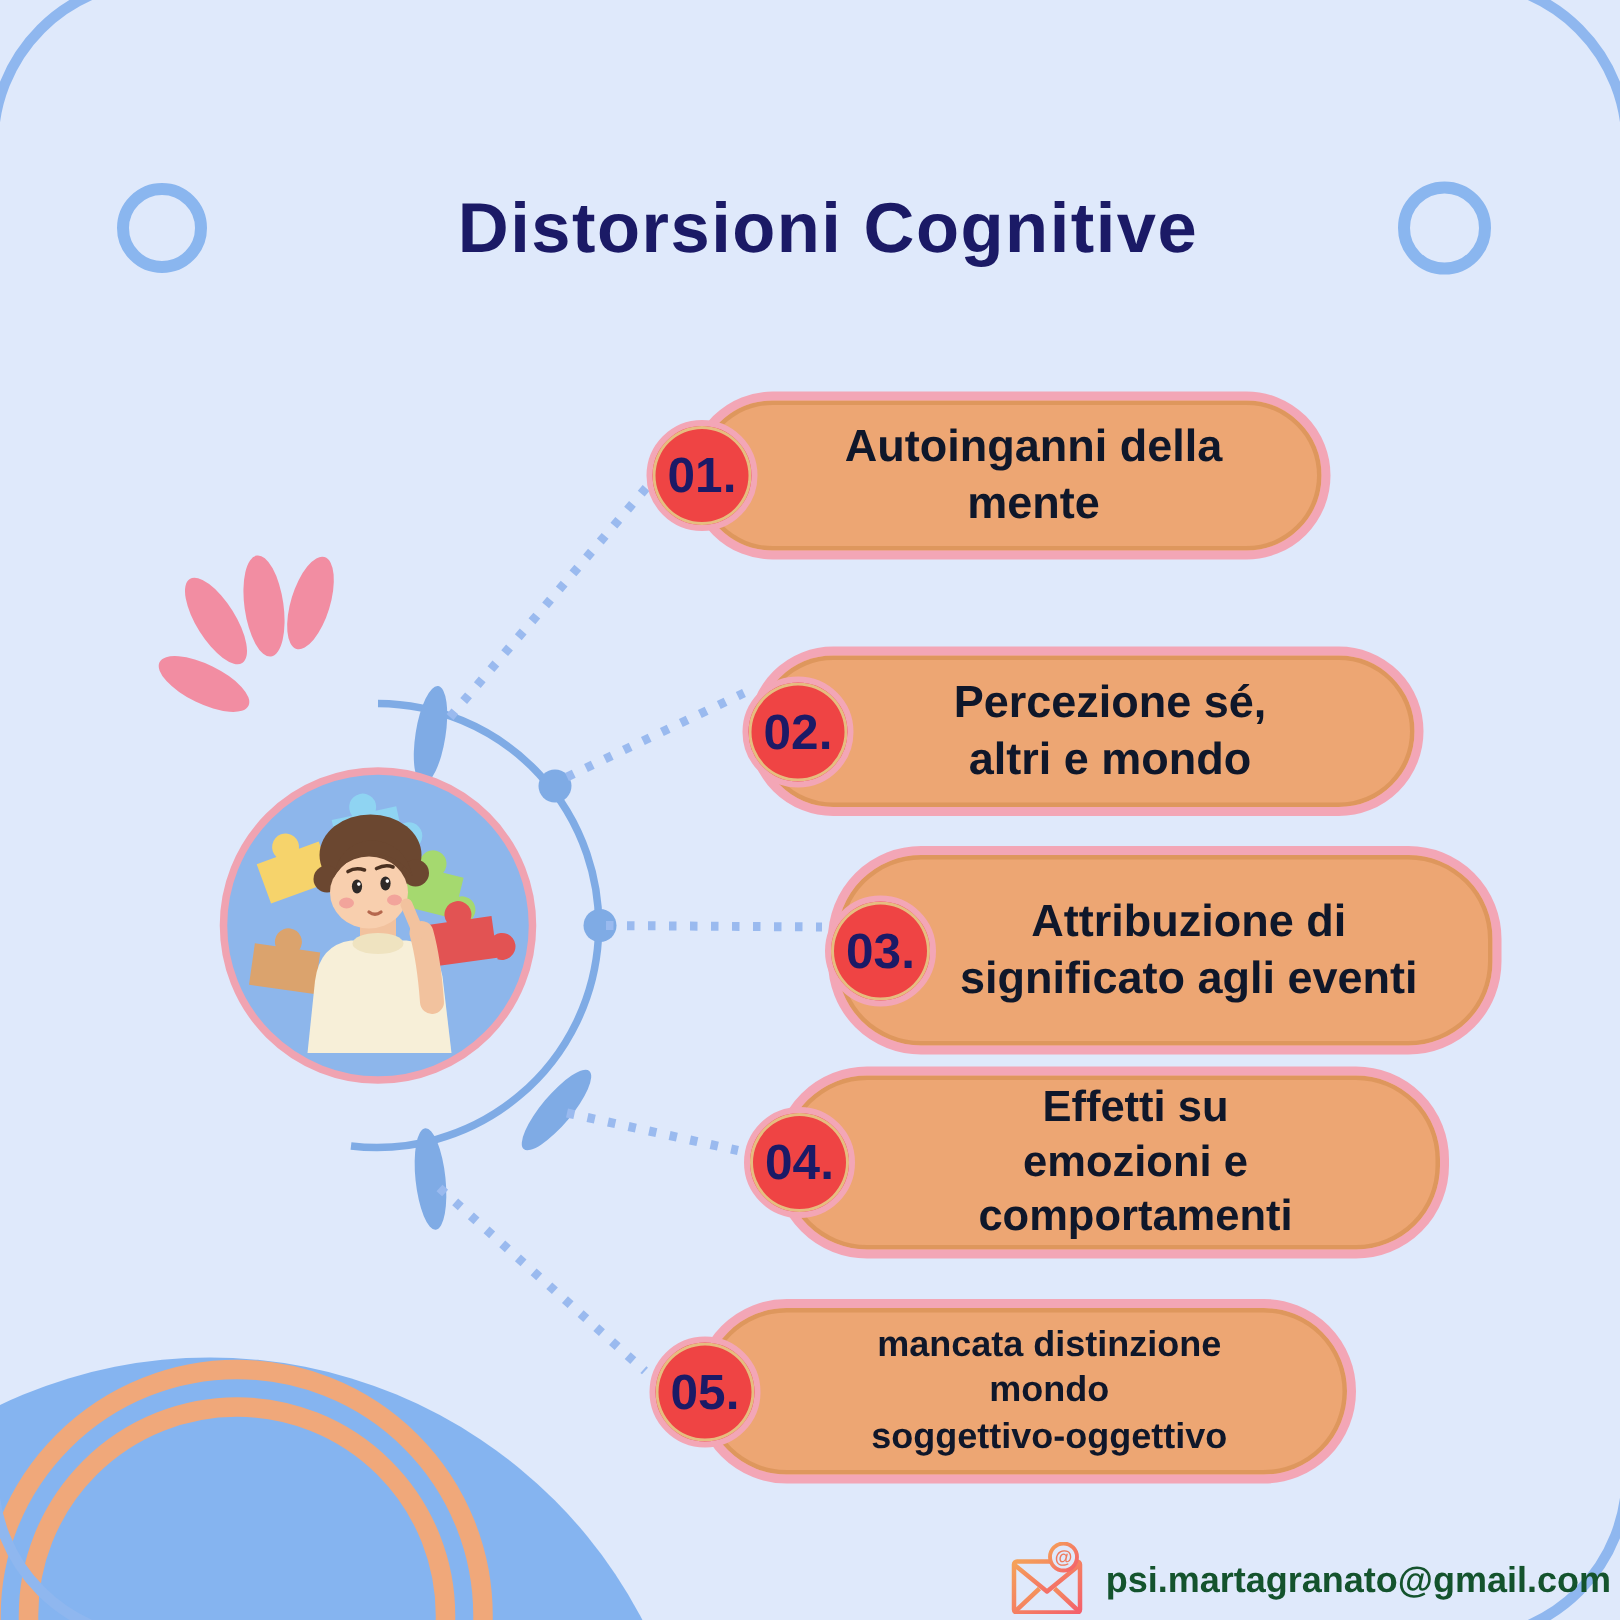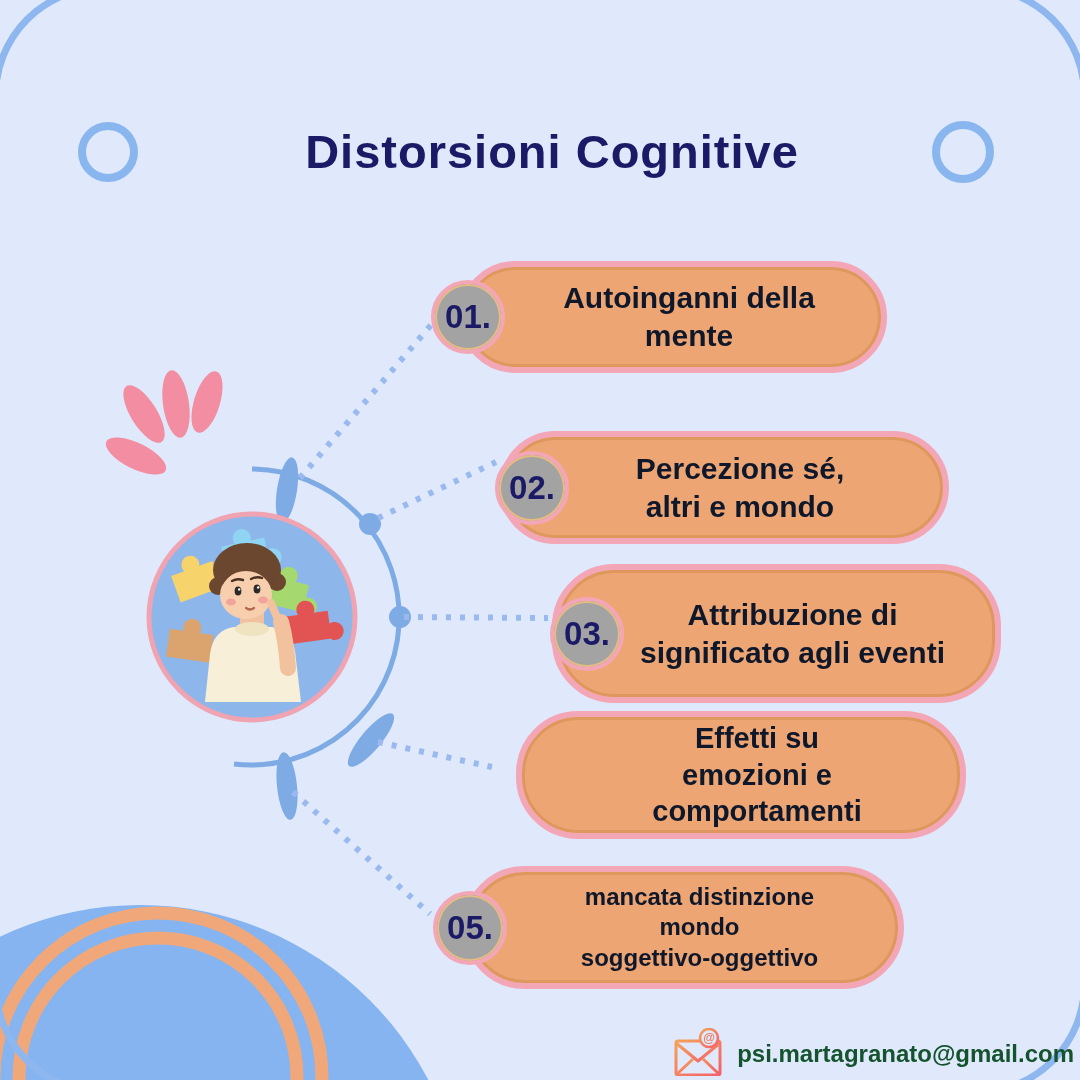--- a/index.html
+++ b/index.html
@@ -22,21 +22,21 @@
     box-shadow:inset 0 0 0 3px rgba(210,138,74,.55);
     display:flex;align-items:center;justify-content:center;
   }
   .pill .txt{
     white-space:pre-line;text-align:center;color:#0f172a;
     font-weight:800;font-size:30px;line-height:1.26;padding:0 14px 0 46px;
   }
   .num{
     position:absolute;top:50%;transform:translateY(-50%);
     width:74px;height:74px;border-radius:50%;box-sizing:border-box;
-    background:#a3a3a3;border:4px solid #f3a6b6;
+    background:#ef4444;border:4px solid #f3a6b6;
     box-shadow:inset 0 0 0 2px #e6bd80;
     display:flex;align-items:center;justify-content:center;
     color:#1b1a66;font-weight:800;font-size:33px;
   }
   .p1{left:459px;top:261px;width:428px;height:112px;}
   .p1 .num{left:-34px;}
   .p2{left:499px;top:431px;width:450px;height:113px;}
   .p2 .num{left:-10px;}
   .p3{left:552px;top:564px;width:449px;height:139px;}
   .p3 .num{left:-8px;}
@@ -159,20 +159,21 @@
     <div class="num">02.</div>
     <div class="txt">Percezione sé,
 altri e mondo</div>
   </div>
   <div class="pill p3">
     <div class="num">03.</div>
     <div class="txt">Attribuzione di
 significato agli eventi</div>
   </div>
   <div class="pill p4">
+    <div class="num">04.</div>
     <div class="txt">Effetti su
 emozioni e
 comportamenti</div>
   </div>
   <div class="pill p5">
     <div class="num">05.</div>
     <div class="txt">mancata distinzione
 mondo
 soggettivo-oggettivo</div>
   </div>

